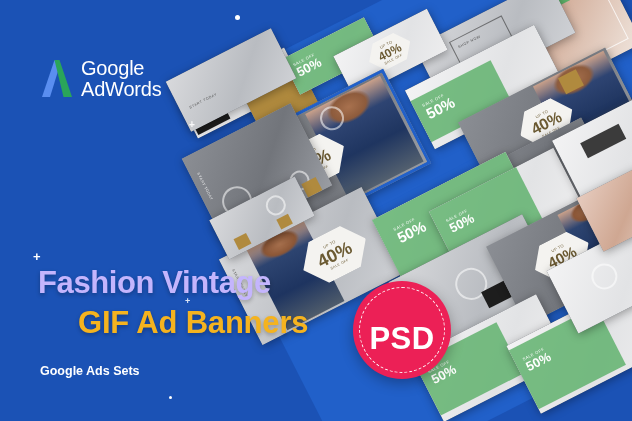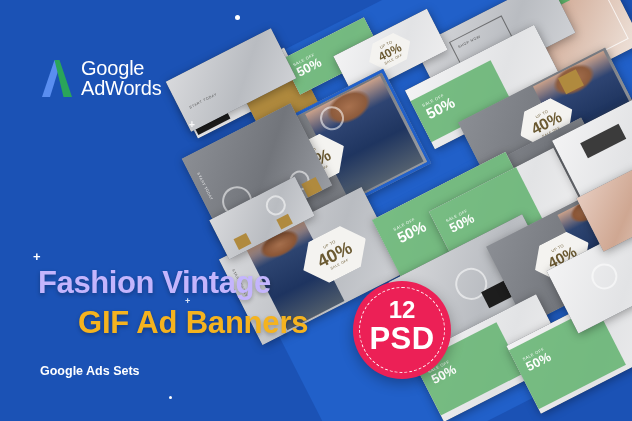--- a/index.html
+++ b/index.html
@@ -69,21 +69,21 @@
   .saleoff{
     position:absolute;color:#ffffff;white-space:nowrap;line-height:1;
   }
   .saleoff .so{font-size:4px;letter-spacing:.14em;display:block;}
   .saleoff .big{font-size:15px;font-weight:700;display:block;}
 
   
   .bluepanel{position:absolute;background:#2160c9;}
 
   
-  #logo{position:absolute;left:40px;top:58px;display:flex;gap:7px;}
+  #logo{position:absolute;left:40px;top:58px;display:flex;align-items:center;gap:7px;}
   #logo .mark{position:relative;width:34px;height:41px;}
   #logo .txt{display:flex;flex-direction:column;line-height:1.02;}
   #logo .txt .l1{color:#ffffff;font-size:20px;font-weight:400;letter-spacing:-.2px;}
   #logo .txt .l2{color:#ffffff;font-size:20px;font-weight:400;letter-spacing:-.2px;}
 
   #sets{position:absolute;left:40px;top:220px;color:#ffffff;font-size:12.5px;font-weight:700;letter-spacing:.1px;}
   #title1{position:absolute;left:38px;top:265px;color:#c4b5fd;font-size:31px;font-weight:700;letter-spacing:-.4px;white-space:nowrap;
           text-shadow:0 2px 4px rgba(0,0,0,.28);}
   #title2{position:absolute;left:38px;top:305px;color:#f5b31f;font-size:31px;font-weight:700;letter-spacing:-.2px;white-space:nowrap;
           text-shadow:0 2px 4px rgba(0,0,0,.28);margin-left:40px;}
@@ -312,17 +312,16 @@
       <span class="l2">AdWords</span>
     </div>
   </div>
 
   <div id="title1">Fashion Vintage</div>
   <div id="title2">GIF Ad Banners</div>
   <div id="adssize">Google Ads Sets</div>
 
   <div id="psd">
     <div class="dash"></div>
-    <div class="n12">12</div>
     <div class="psdt">PSD</div>
   </div>
 
 </div>
 
 </body></html>

